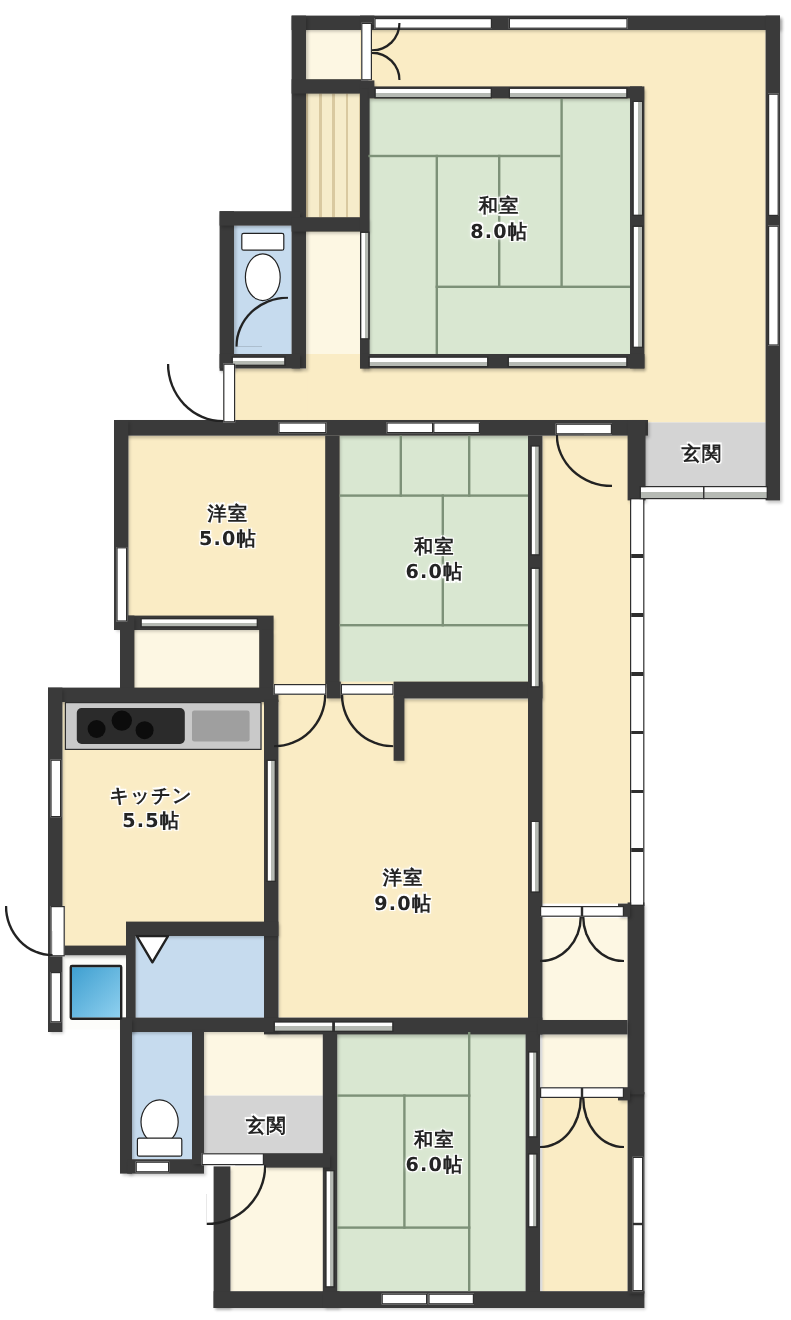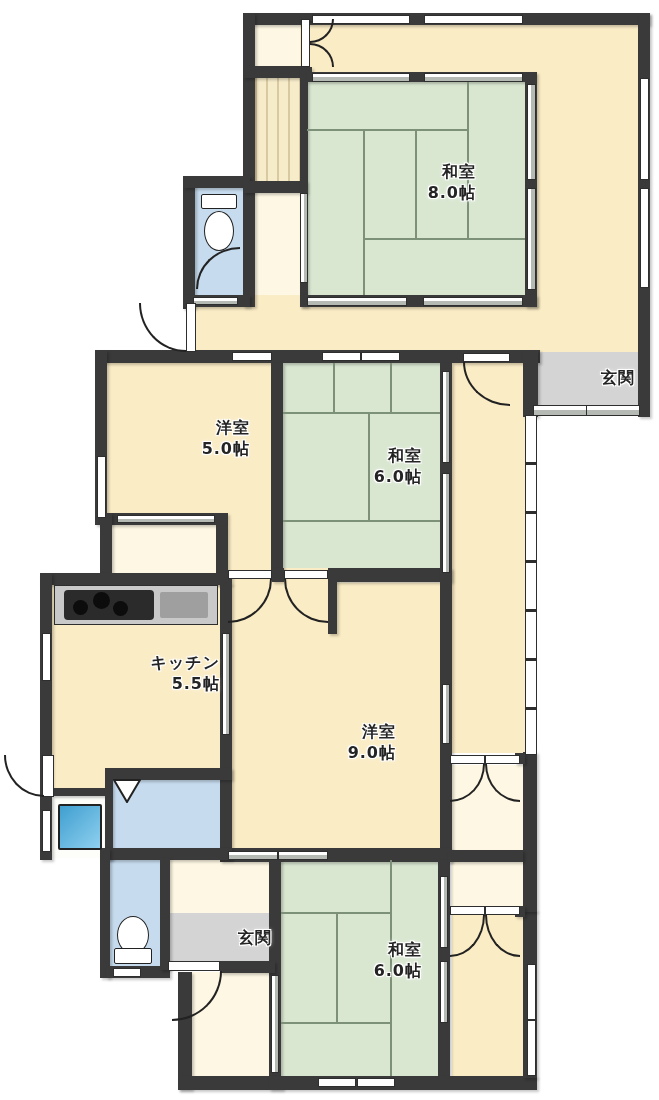--- a/index.html
+++ b/index.html
@@ -13,21 +13,21 @@
   .slidev{position:absolute;border:1.5px solid #2e2e2e;box-sizing:border-box;z-index:6;
          background:linear-gradient(90deg,#fff 0 48%,#b6bab4 48% 100%);}
   .leaf{position:absolute;background:#fff;border:1.5px solid #2e2e2e;box-sizing:border-box;z-index:7;}
   .arc{position:absolute;box-sizing:border-box;z-index:7;background:transparent;border:0 solid #222;}
   .arc.br{border-right-width:2.5px;border-bottom-width:2.5px;border-bottom-right-radius:100%;}
   .arc.bl{border-left-width:2.5px;border-bottom-width:2.5px;border-bottom-left-radius:100%;}
   .arc.tl{border-left-width:2.5px;border-top-width:2.5px;border-top-left-radius:100%;}
   .arc.tr{border-right-width:2.5px;border-top-width:2.5px;border-top-right-radius:100%;}
   .tat{position:absolute;background:var(--tatami);}
   .tl-line{position:absolute;background:var(--tatami-line);z-index:2;}
-  .rlabel{position:absolute;z-index:10;text-align:right;font-weight:bold;color:#242424;
+  .rlabel{position:absolute;z-index:10;text-align:center;font-weight:bold;color:#242424;
           font-size:16px;line-height:1.3;letter-spacing:1px;
           text-shadow:-1px -1px 0 #fff,1px -1px 0 #fff,-1px 1px 0 #fff,1px 1px 0 #fff,0 0 4px #fff;}
   .engawa{position:absolute;background:repeating-linear-gradient(90deg,var(--plank-line) 0 2px,var(--plank) 2px 11px);}
   .stairs{position:absolute;background:repeating-linear-gradient(180deg,var(--stair-line) 0 2px,var(--stair) 2px 8px);}
   .winstrip{position:absolute;border:1.5px solid #2e2e2e;box-sizing:border-box;z-index:6;
           background:repeating-linear-gradient(180deg,#fff 0 46px,#2e2e2e 46px 49px);}
   .icon{position:absolute;z-index:8;}
 </style>
 </head>
 <body>
@@ -228,21 +228,21 @@
     <span style="display:block;">玄関</span>
   </div>
   <div class="rlabel" style="left:130px;top:418px;width:120px;">
     <span style="display:block;">洋室</span>
     <span style="display:block;">5.0帖</span>
   </div>
   <div class="rlabel" style="left:302px;top:446px;width:120px;">
     <span style="display:block;">和室</span>
     <span style="display:block;">6.0帖</span>
   </div>
-  <div class="rlabel" style="left:88px;top:653px;width:132px;">
+  <div class="rlabel" style="left:60px;top:653px;width:132px;">
     <span style="display:block;">キッチン</span>
     <span style="display:block;">5.5帖</span>
   </div>
   <div class="rlabel" style="left:276px;top:722px;width:120px;">
     <span style="display:block;">洋室</span>
     <span style="display:block;">9.0帖</span>
   </div>
   <div class="rlabel" style="left:172px;top:928px;width:100px;">
     <span style="display:block;">玄関</span>
   </div>

